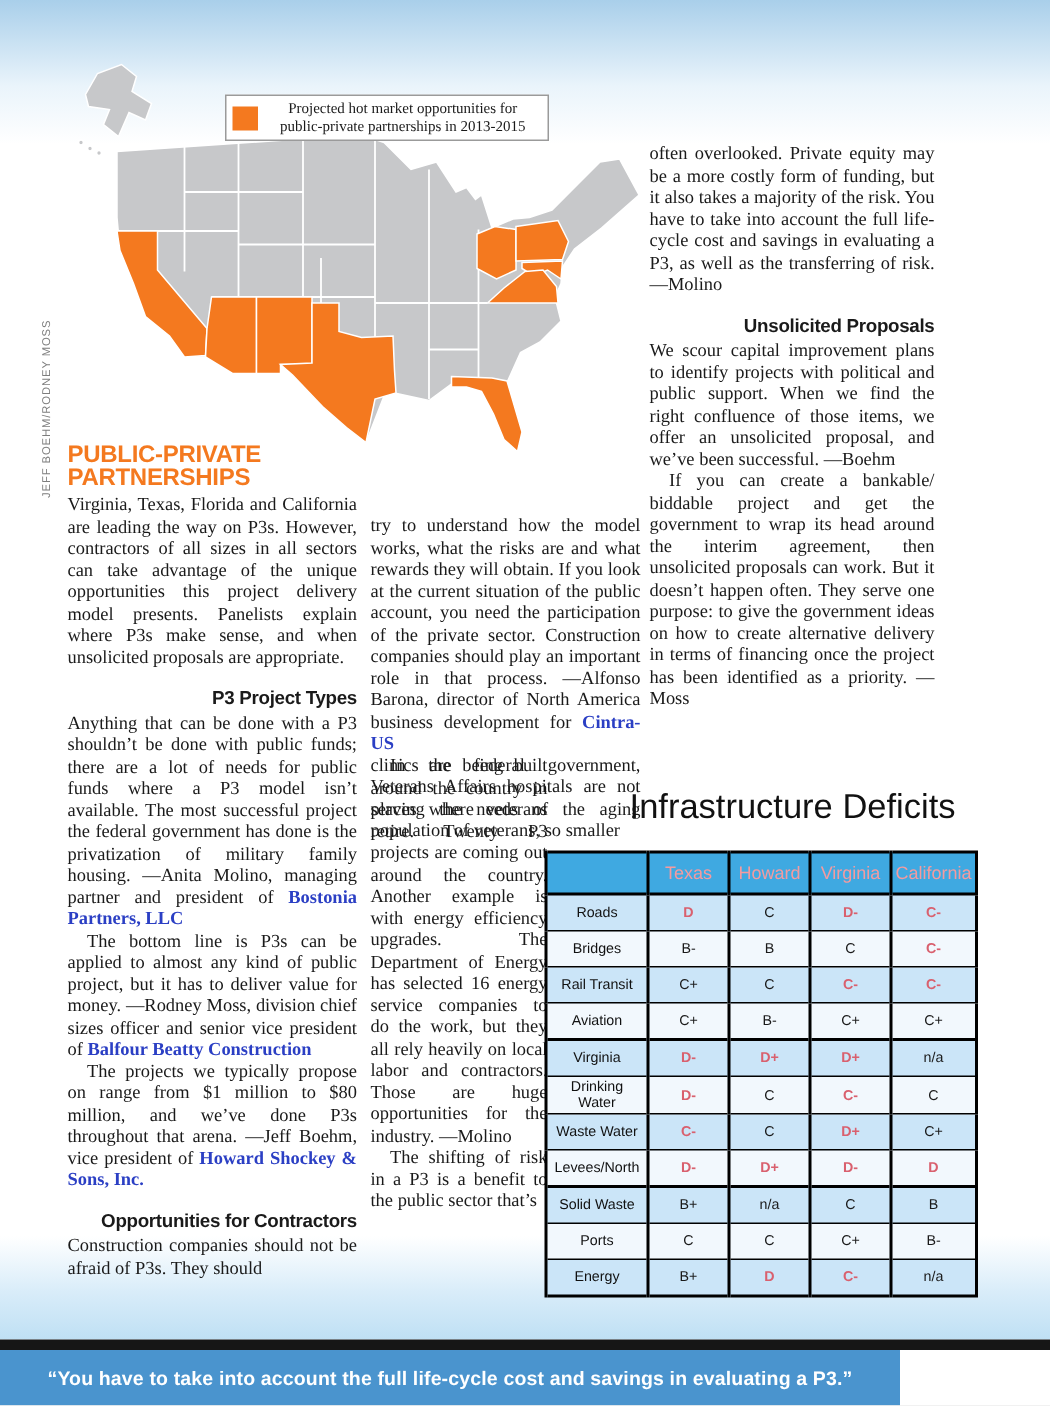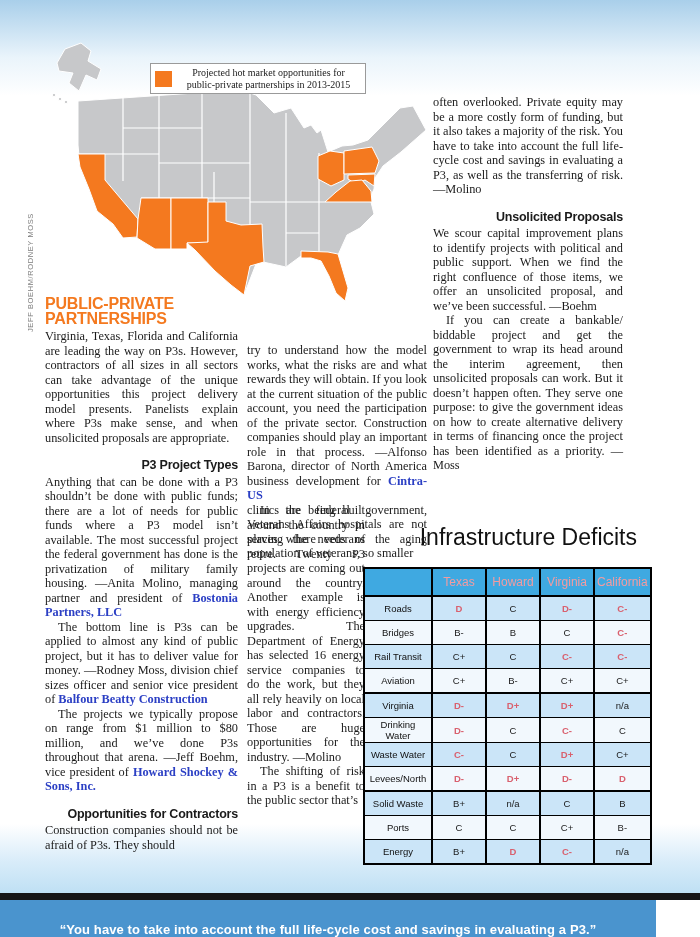--- a/index.html
+++ b/index.html
@@ -3,22 +3,22 @@
 <meta charset="utf-8">
 <style>
   html,body{margin:0;padding:0;background:#e8e8e8;}
   .page{position:relative;width:700px;height:937px;background:#ffffff;overflow:hidden;
         font-family:"Liberation Serif",serif;color:#1a1a1a;margin:0 auto;}
   .grad-top{position:absolute;left:0;top:0;width:700px;height:96px;
         background:linear-gradient(to bottom,var(--sky) 0%,#eaf4fb 60%,#ffffff 100%);}
   .grad-bottom{position:absolute;left:0;top:824px;width:700px;height:69px;
         background:linear-gradient(to bottom,#ffffff 0%,#d8ecf9 55%,var(--sky2) 100%);}
   .black-strip{position:absolute;left:0;top:893px;width:700px;height:7px;background:#161616;}
-  .banner{position:absolute;left:0;top:900px;width:656px;height:37px;background:var(--banner);
-        display:flex;align-items:flex-end;justify-content:center;}
+  .banner{position:absolute;left:0;top:900px;width:600px;height:37px;background:var(--banner);
+        display:flex;align-items:center;justify-content:center;}
   .banner span{color:#ffffff;font-family:"Liberation Sans",sans-serif;font-weight:bold;
         font-size:13px;letter-spacing:.1px;}
   .credit{position:absolute;font-family:"Liberation Sans",sans-serif;font-size:7.5px;
         color:#7d7d7d;letter-spacing:.6px;writing-mode:vertical-rl;transform:rotate(180deg);
         white-space:nowrap;}
   .credit-left{left:26px;top:142px;height:190px;}
   .credit-right{left:633px;top:772px;height:82px;}
   .map-svg{position:absolute;left:45px;top:33px;}
   .legend{position:absolute;left:150px;top:63px;width:204px;background:#ffffff;
         border:1px solid #9a9a9a;display:flex;align-items:center;padding:3px 6px 3px 4px;z-index:5;}

